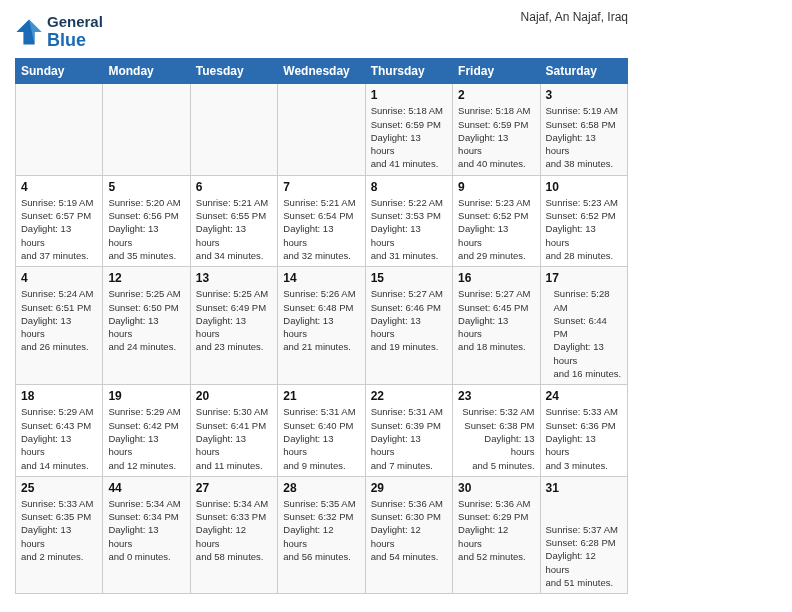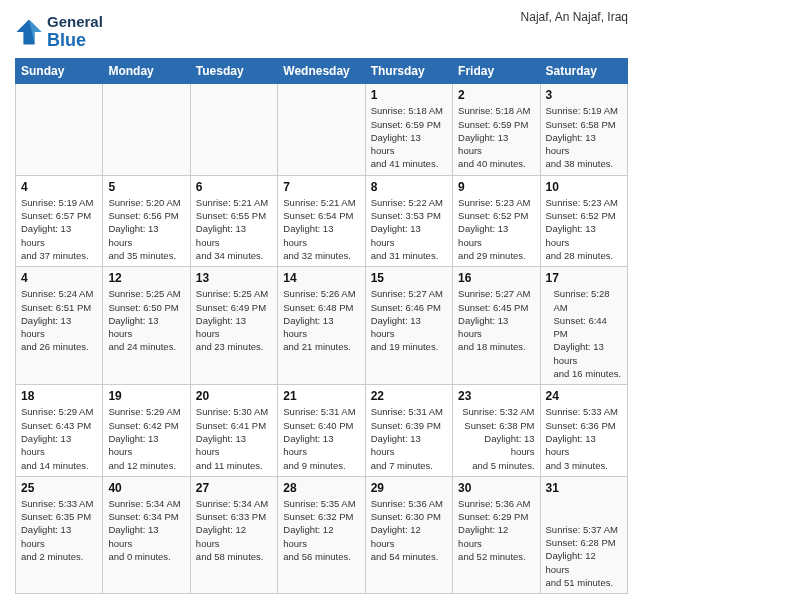--- a/index.html
+++ b/index.html
@@ -301,21 +301,21 @@
         </tr>
         <tr>
           <td>
             <div class="day-number">25</div>
             <div class="day-info" style="white-space: pre-line;">Sunrise: 5:33 AM
 Sunset: 6:35 PM
 Daylight: 13 hours
 and 2 minutes.</div>
           </td>
           <td>
-            <div class="day-number">40</div>
+            <div class="day-number">44</div>
             <div class="day-info" style="white-space: pre-line;">Sunrise: 5:34 AM
 Sunset: 6:34 PM
 Daylight: 13 hours
 and 0 minutes.</div>
           </td>
           <td>
             <div class="day-number">27</div>
             <div class="day-info" style="white-space: pre-line;">Sunrise: 5:34 AM
 Sunset: 6:33 PM
 Daylight: 12 hours

